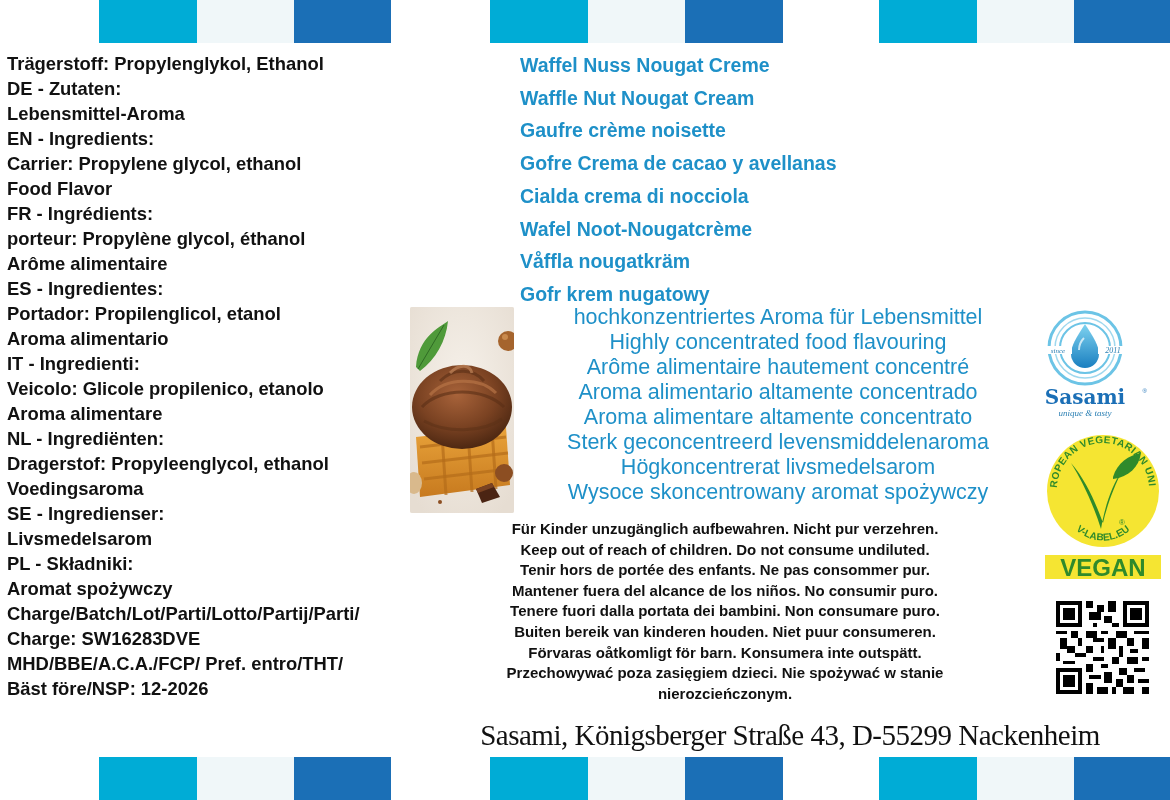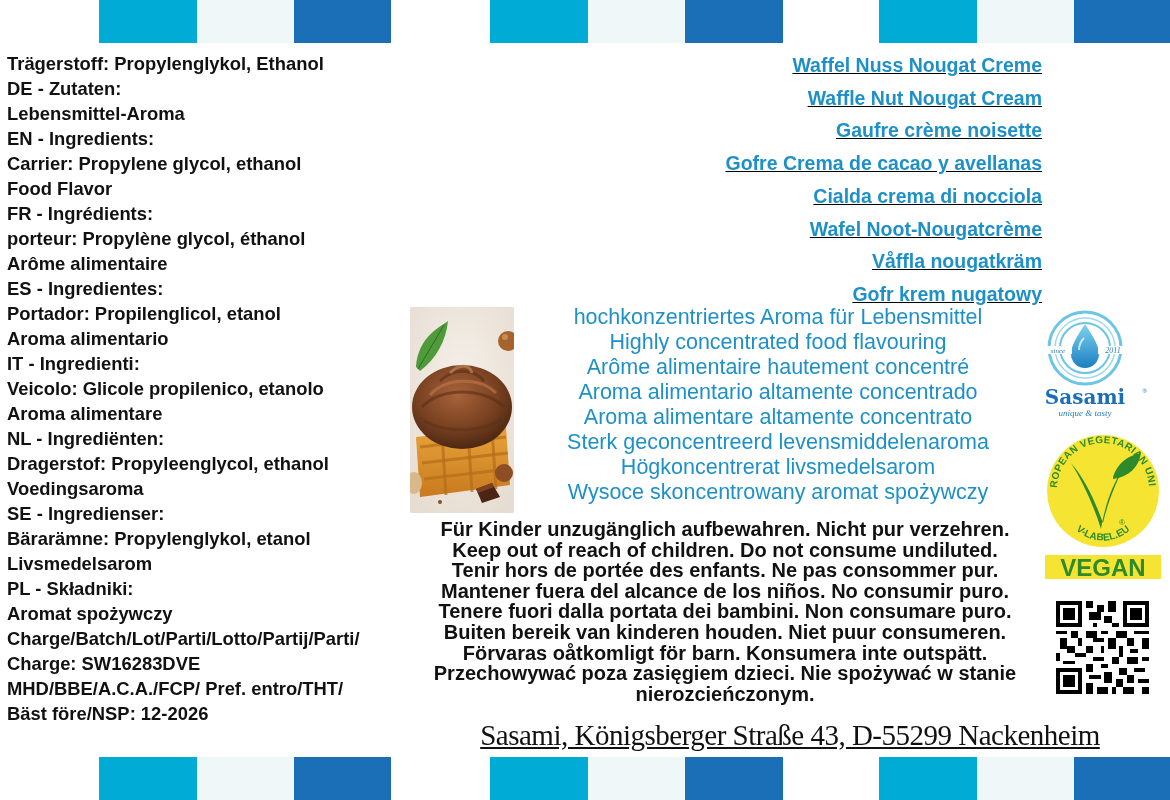--- a/index.html
+++ b/index.html
@@ -7,30 +7,30 @@
   .bar { position:absolute; height:43px; }
   .bar.top { top:0; }
   .bar.bottom { top:757px; }
   .c1 { background:#00acd6; }
   .c2 { background:#f0f7f9; }
   .c3 { background:#1b6fb6; }
 
   #ingredients { position:absolute; left:7px; top:51px; width:400px; }
   #ingredients .line { font-weight:bold; font-size:18.4px; line-height:25px; color:#111; white-space:nowrap; }
 
-  #titles { position:absolute; left:472px; top:49px; width:570px; text-align:right;text-decoration:underline; }
+  #titles { position:absolute; left:520px; top:49px; width:570px; text-align:left; }
   #titles .t { font-weight:bold; font-size:19.5px; line-height:32.7px; color:#1e90c8; white-space:nowrap; }
 
   #aroma { position:absolute; left:508px; top:305px; width:540px; text-align:center; }
   #aroma .a { font-weight:normal; font-size:21.5px; line-height:25px; color:#1e90c8; white-space:nowrap; }
 
   #warnings { position:absolute; left:415px; top:519px; width:620px; text-align:center; }
-  #warnings .w { font-weight:bold; font-size:20px; line-height:20.6px; color:#111; white-space:nowrap; }
-
-  #address { position:absolute; left:440px; top:719px; width:700px; text-align:center; font-family:"Liberation Serif", serif; font-size:29px; color:#111; letter-spacing:-0.5px; white-space:nowrap;text-decoration:underline; }
+  #warnings .w { font-weight:bold; font-size:15px; line-height:20.6px; color:#111; white-space:nowrap; }
+
+  #address { position:absolute; left:440px; top:719px; width:700px; text-align:center; font-family:"Liberation Serif", serif; font-size:29px; color:#111; letter-spacing:-0.5px; white-space:nowrap; }
 
   #product-image { position:absolute; left:410px; top:307px; width:104px; height:206px; border-radius:2px; overflow:hidden; background:#efe9e2; }
 
   #sasami-logo { position:absolute; left:1024px; top:310px; width:126px; height:110px; }
   #vlabel { position:absolute; left:1043px; top:433px; width:120px; height:148px; }
   #qr { position:absolute; left:1056px; top:601px; width:93px; height:93px; }
 </style>
 </head>
 <body>
 
@@ -59,21 +59,20 @@
   <div class="line">ES - Ingredientes:</div>
   <div class="line">Portador: Propilenglicol, etanol</div>
   <div class="line">Aroma alimentario</div>
   <div class="line">IT - Ingredienti:</div>
   <div class="line">Veicolo: Glicole propilenico, etanolo</div>
   <div class="line">Aroma alimentare</div>
   <div class="line">NL - Ingrediënten:</div>
   <div class="line">Dragerstof: Propyleenglycol, ethanol</div>
   <div class="line">Voedingsaroma</div>
   <div class="line">SE - Ingredienser:</div>
-  <div class="line">Bärarämne: Propylenglykol, etanol</div>
   <div class="line">Livsmedelsarom</div>
   <div class="line">PL - Składniki:</div>
   <div class="line">Aromat spożywczy</div>
   <div class="line">Charge/Batch/Lot/Parti/Lotto/Partij/Parti/</div>
   <div class="line">Charge: SW16283DVE</div>
   <div class="line">MHD/BBE/A.C.A./FCP/ Pref. entro/THT/</div>
   <div class="line">Bäst före/NSP: 12-2026</div>
 </div>
 
 <div id="titles">

